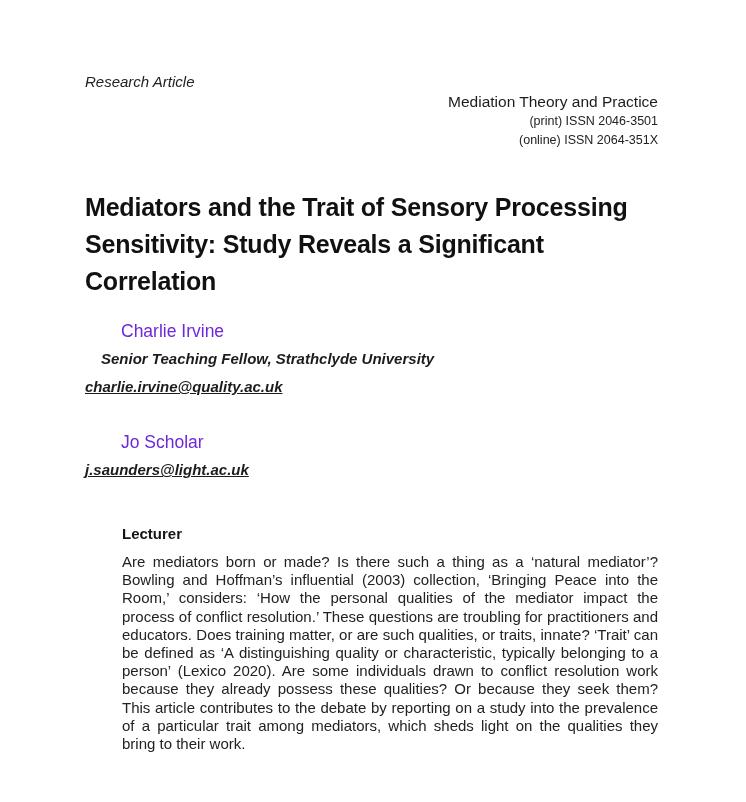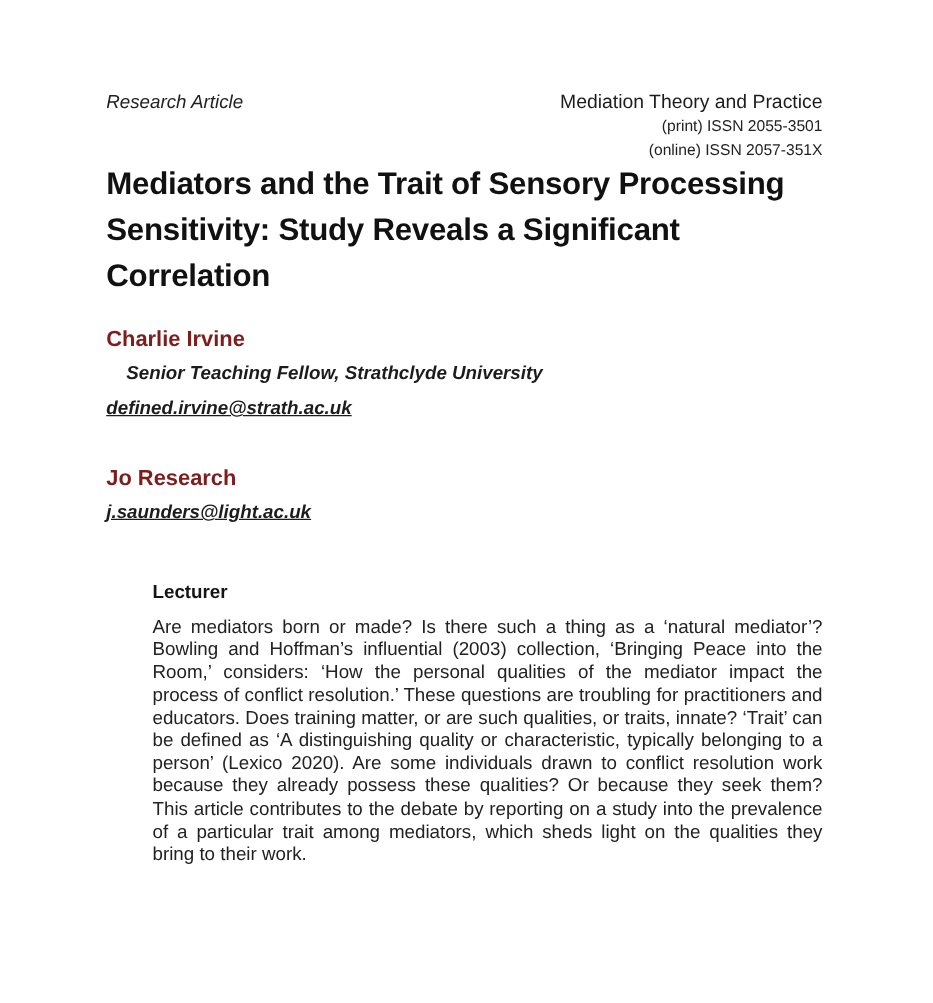--- a/index.html
+++ b/index.html
@@ -18,47 +18,49 @@
     display: flex;
     justify-content: space-between;
     align-items: flex-start;
   }
   .article-type {
     font-style: italic;
     font-size: 15px;
     line-height: 19px;
     color: #222222;
   }
-  .journal-meta { text-align: right; }
+  .journal-meta { text-align: right; margin-top: 20px; }
   .journal-name {
     font-size: 15.5px;
     line-height: 20px;
     color: #1c1c1c;
   }
   .issn {
     font-size: 12.5px;
     line-height: 18.5px;
     color: #222222;
   }
   .paper-title {
+    margin-top: 40px;
     max-width: 580px;
     font-size: 25px;
     font-weight: bold;
     line-height: 37px;
     letter-spacing: -0.2px;
     color: #111111;
   }
   .author-block-1 { margin-top: 18px; }
   .author-block-2 { margin-top: 24px; }
   .author-block-3 { margin-top: 28px; }
   .author-name {
     font-size: 17.5px;
-    font-weight: bold;
+    font-weight: normal;
     line-height: 27px;
-    color: #7f1d1d;
+    color: #6d28d9;
+    margin-left: 36px;
   }
   .author-affiliation {
     font-size: 15px;
     font-weight: bold;
     line-height: 28px;
     white-space: pre-wrap;
     color: #1c1c1c;
     margin-left: 16px;
   }
   .affiliation-italic { font-style: italic; }
@@ -92,36 +94,36 @@
 </style>
 </head>
 <body>
 
 <div class="page">
 
   <div class="journal-header">
     <div class="article-type">Research Article</div>
     <div class="journal-meta">
       <div class="journal-name">Mediation Theory and Practice</div>
-      <div class="issn">(print) ISSN 2055-3501</div>
-      <div class="issn">(online) ISSN 2057-351X</div>
+      <div class="issn">(print) ISSN 2046-3501</div>
+      <div class="issn">(online) ISSN 2064-351X</div>
     </div>
   </div>
 
   <h1 class="paper-title">Mediators and the Trait of Sensory Processing Sensitivity: Study Reveals a Significant Correlation</h1>
 
   <div class="author-block-1">
     <div class="author-name">Charlie Irvine</div>
     <div class="author-affiliation affiliation-italic">Senior Teaching Fellow, Strathclyde University</div>
-    <a class="author-email">defined.irvine@strath.ac.uk</a>
+    <a class="author-email">charlie.irvine@quality.ac.uk</a>
   </div>
 
 
   <div class="author-block-3">
-    <div class="author-name">Jo Research</div>
+    <div class="author-name">Jo Scholar</div>
     <a class="author-email">j.saunders@light.ac.uk</a>
   </div>
 
   <div class="abstract-section">
     <div class="abstract-heading">Lecturer</div>
     <p class="abstract-text">Are mediators born or made? Is there such a thing as a ‘natural mediator’? Bowling and Hoffman’s influential (2003) collection, ‘Bringing Peace into the Room,’ considers: ‘How the personal qualities of the mediator impact the process of conflict resolution.’ These questions are troubling for practitioners and educators. Does training matter, or are such qualities, or traits, innate? ‘Trait’ can be defined as ‘A distinguishing quality or characteristic, typically belonging to a person’ (Lexico 2020). Are some individuals drawn to conflict resolution work because they already possess these qualities? Or because they seek them? This article contributes to the debate by reporting on a study into the prevalence of a particular trait among mediators, which sheds light on the qualities they bring to their work.</p>
   </div>
 
 </div>
 

